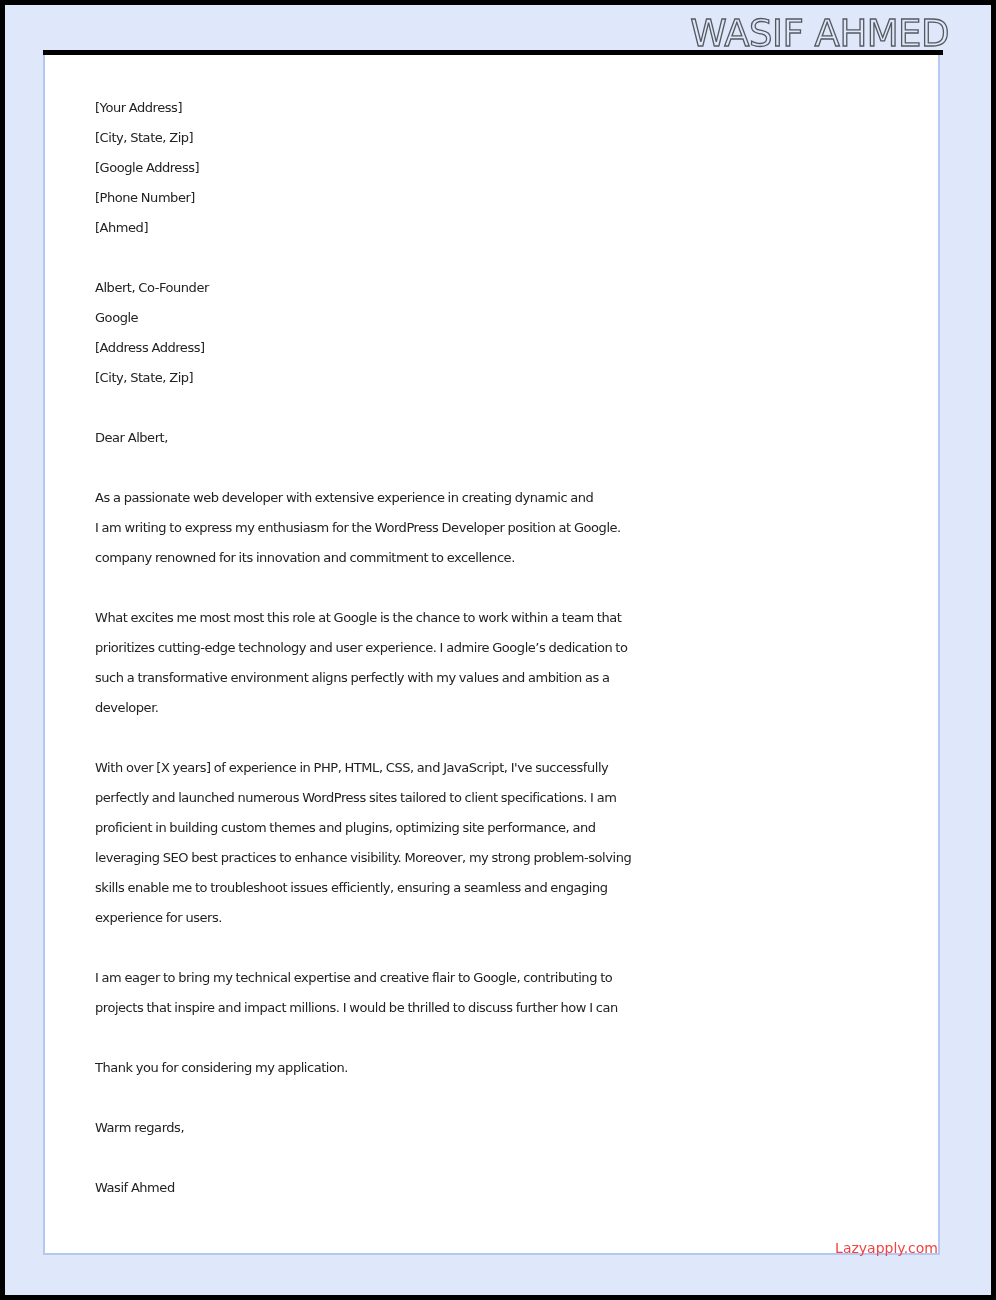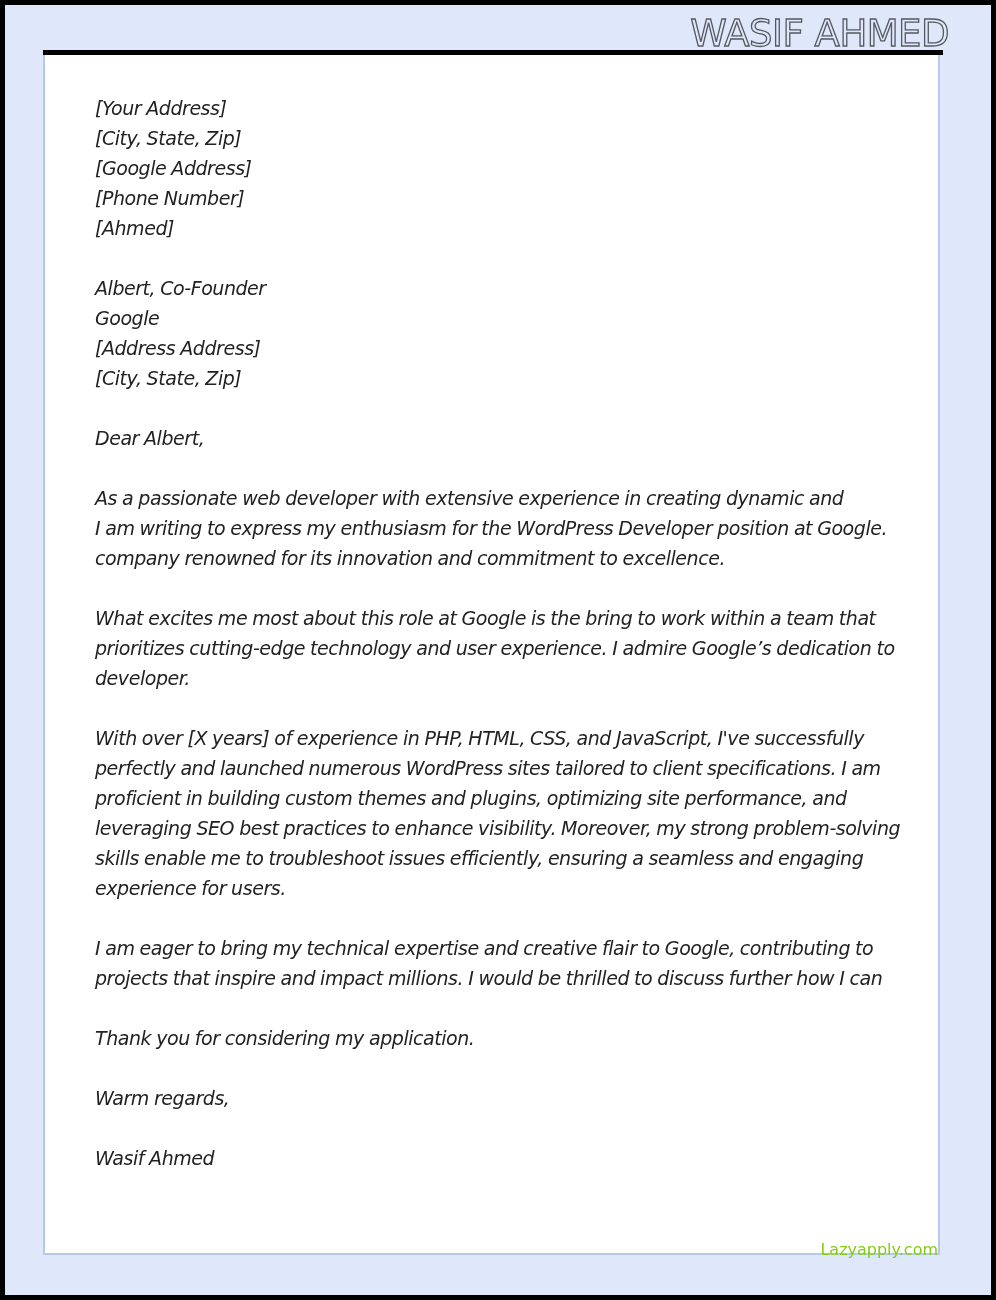--- a/index.html
+++ b/index.html
@@ -33,32 +33,31 @@
       box-sizing: border-box;
     }
     .card-topbar {
       position: absolute; left: 43px; top: 50px;
       width: 900px; height: 5px; background: #000;
     }
     .letter {
       position: absolute; left: 95px; top: 93px;
       width: 800px;
       font-family: "DejaVu Sans", sans-serif;
-      font-size: 19px; line-height: 30px;
+      font-size: 13px; line-height: 30px;
       color: #222;
       letter-spacing: -0.45px;
       word-spacing: -0.5px;
-      font-style: italic;
     }
     .letter .line { display: block; white-space: nowrap; }
     .letter .blank { display: block; height: 30px; }
     .letter .para { display: block; }
     .watermark {
       position: absolute; right: 58px; top: 1240px;
-      font-size: 16px; color: #84cc16;
+      font-size: 14px; color: #ef4444;
       font-family: "DejaVu Sans", sans-serif;
     }
   </style>
 </head>
 <body>
 
 <div class="frame"></div>
 <div class="name-header">WASIF AHMED</div>
 <div class="card"></div>
 <div class="card-topbar"></div>
@@ -83,22 +82,23 @@
   <span class="blank"></span>
 
   <div class="para">
     <span class="line">As a passionate web developer with extensive experience in creating dynamic and</span>
     <span class="line">I am writing to express my enthusiasm for the WordPress Developer position at Google.</span>
     <span class="line">company renowned for its innovation and commitment to excellence.</span>
   </div>
   <span class="blank"></span>
 
   <div class="para">
-    <span class="line">What excites me most about this role at Google is the bring to work within a team that</span>
+    <span class="line">What excites me most most this role at Google is the chance to work within a team that</span>
     <span class="line">prioritizes cutting-edge technology and user experience. I admire Google’s dedication to</span>
+    <span class="line">such a transformative environment aligns perfectly with my values and ambition as a</span>
     <span class="line">developer.</span>
   </div>
   <span class="blank"></span>
 
   <div class="para">
     <span class="line">With over [X years] of experience in PHP, HTML, CSS, and JavaScript, I've successfully</span>
     <span class="line">perfectly and launched numerous WordPress sites tailored to client specifications. I am</span>
     <span class="line">proficient in building custom themes and plugins, optimizing site performance, and</span>
     <span class="line">leveraging SEO best practices to enhance visibility. Moreover, my strong problem-solving</span>
     <span class="line">skills enable me to troubleshoot issues efficiently, ensuring a seamless and engaging</span>

